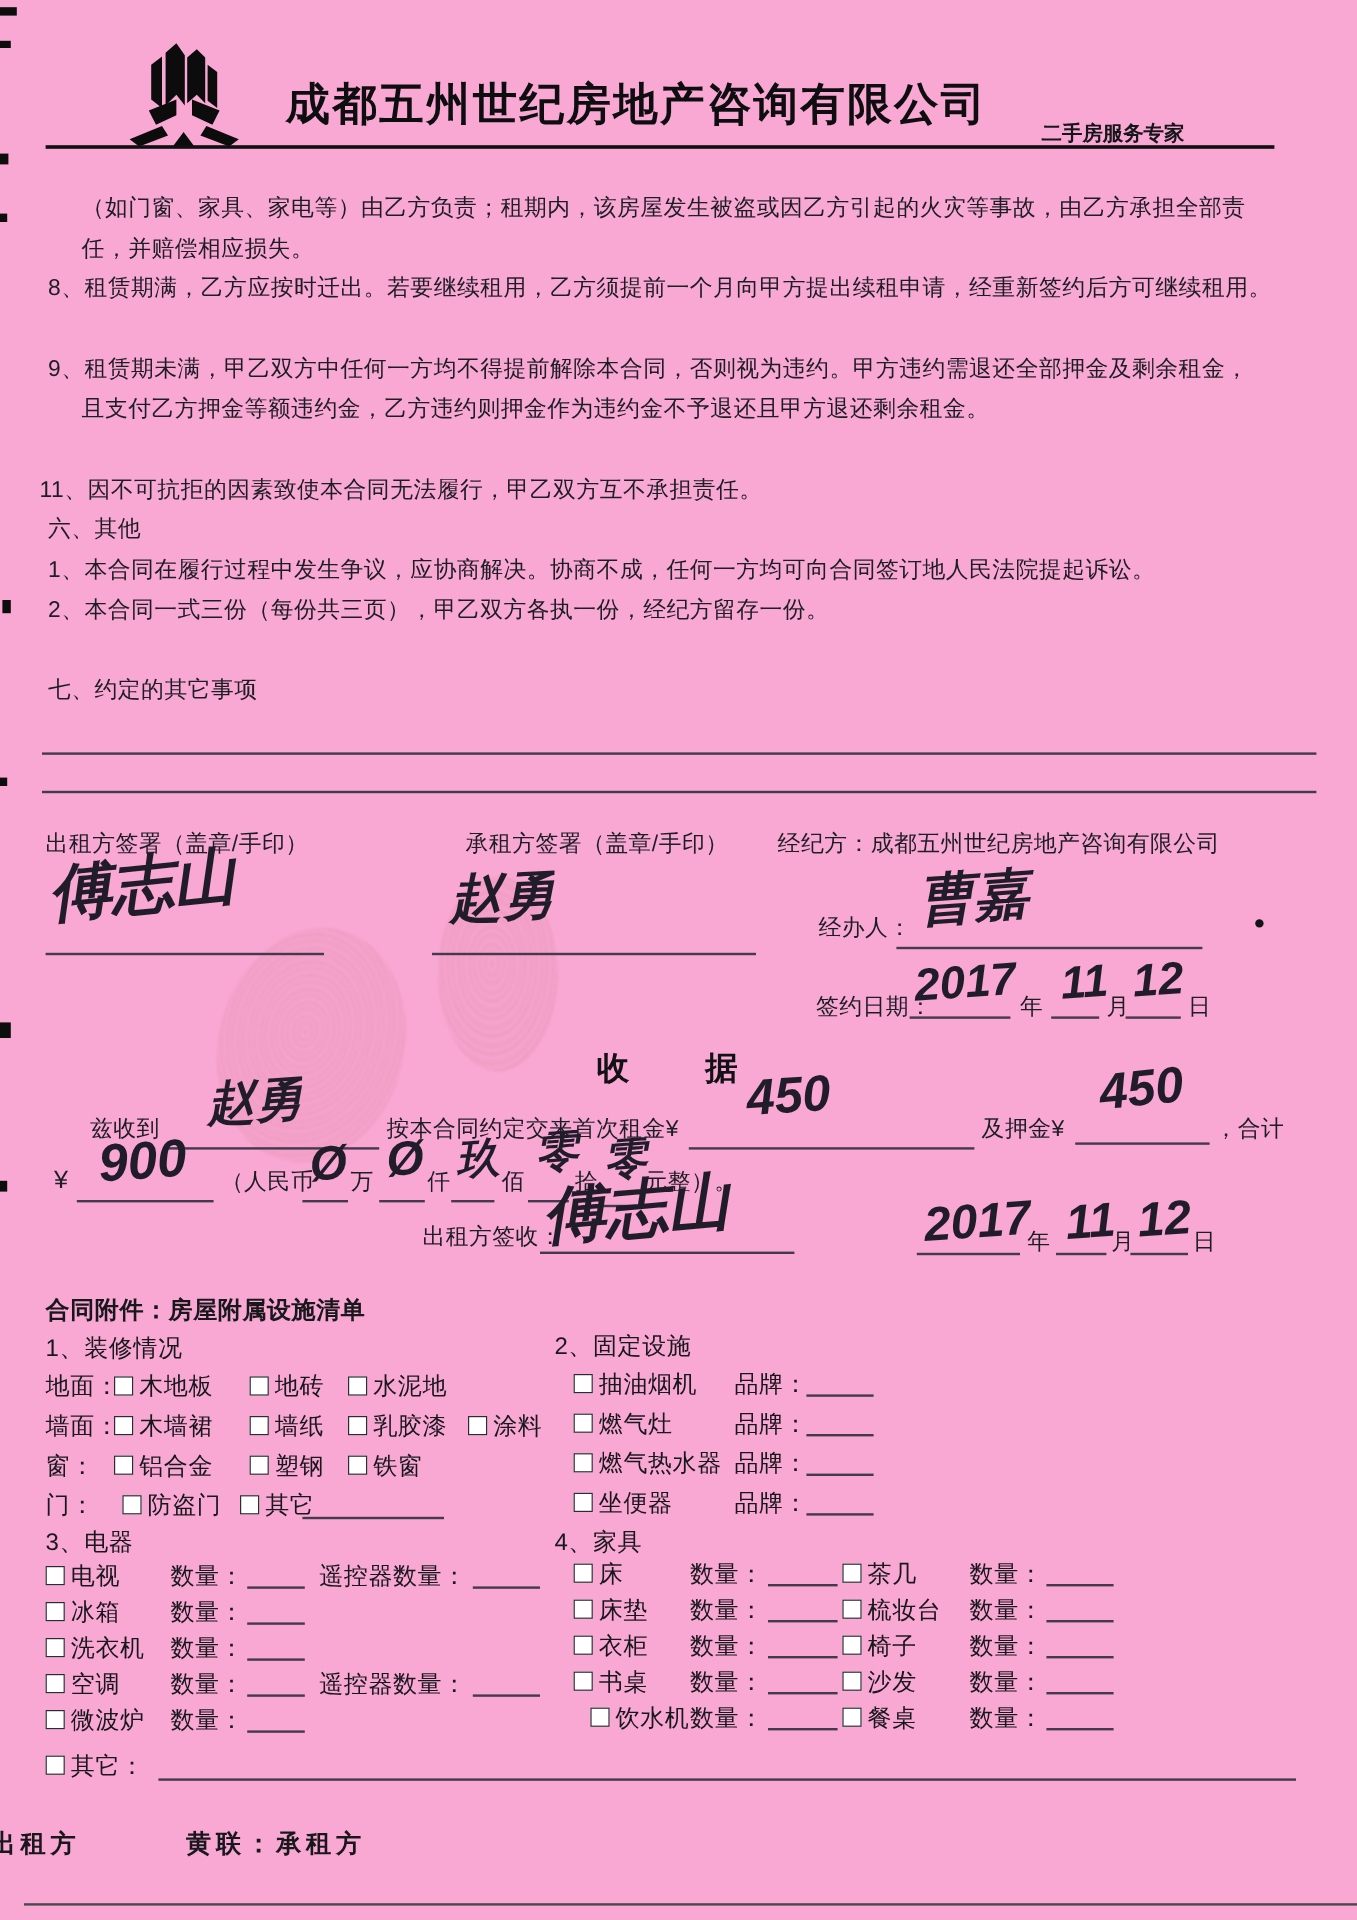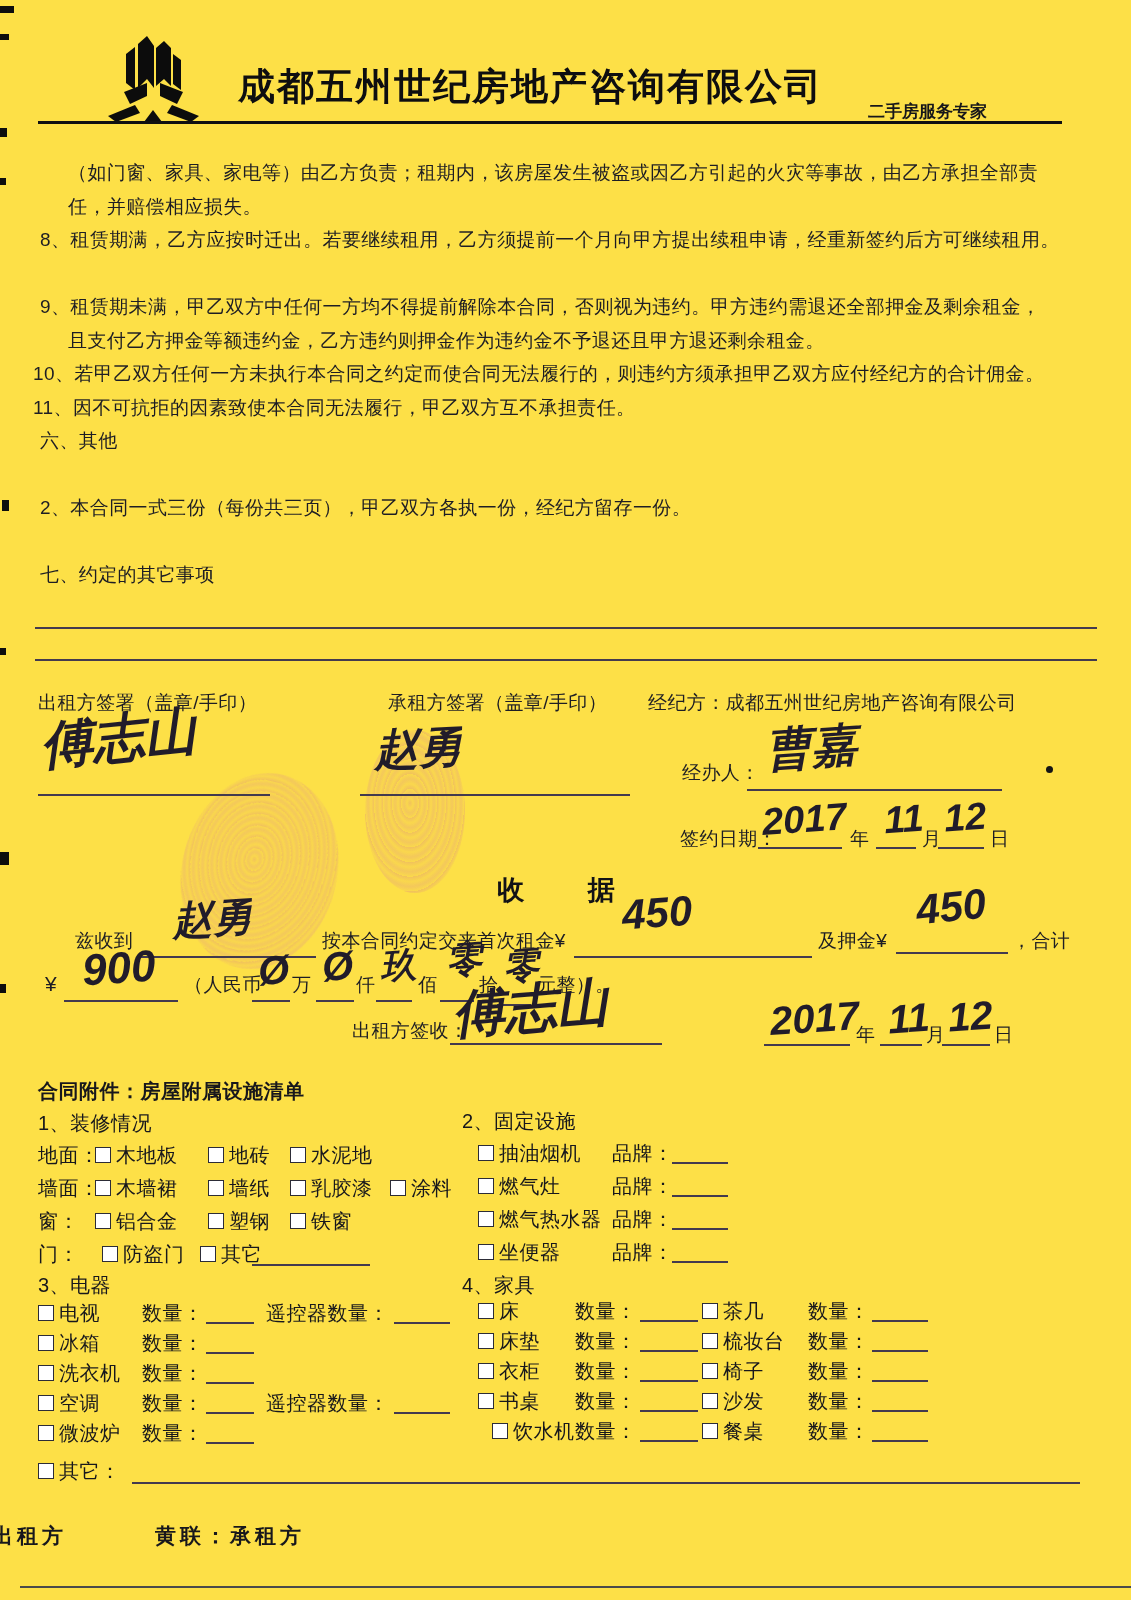--- a/index.html
+++ b/index.html
@@ -1,18 +1,18 @@
 <!DOCTYPE html>
 <html><head>
 <meta charset="utf-8">
 <style>
   html,body{margin:0;padding:0;background:#e8e8e6;}
   #page{
     position:relative; width:1131px; height:1600px; overflow:hidden;
-    background:#fde047; font-family:"Liberation Sans", sans-serif;
+    background:#f9a8d4; font-family:"Liberation Sans", sans-serif;
     box-shadow:0 0 6px rgba(0,0,0,.25);
   }
   .abs{position:absolute; white-space:nowrap;}
   .pt{font-size:19px; font-weight:500; color:#1d1d24; letter-spacing:.4px;}
   .att{font-size:20px; font-weight:500; color:#17171c; letter-spacing:.5px;}
   .bold{font-weight:700;}
   .ul{position:absolute; height:2px; background:#433a4e;}
   .rule{position:absolute; background:#101012;}
   .cb{display:inline-block; width:14px; height:14px; border:1.7px solid #2c2c36;
       margin-right:5px; vertical-align:-1px; background:#fff;}
@@ -56,23 +56,23 @@
   </div>
   <div class="abs" style="left:238px;top:62px;font-size:37px;font-weight:800;letter-spacing:2px;color:#0e0e10">成都五州世纪房地产咨询有限公司</div>
   <div class="abs" style="left:868px;top:100px;font-size:17px;font-weight:600;color:#16161a">二手房服务专家</div>
   <div class="rule" style="left:38px;top:121px;width:1024px;height:3px"></div>
 
   <div class="abs pt" style="left:68px;top:160px">（如门窗、家具、家电等）由乙方负责；租期内，该房屋发生被盗或因乙方引起的火灾等事故，由乙方承担全部责</div>
   <div class="abs pt" style="left:68px;top:194px">任，并赔偿相应损失。</div>
   <div class="abs pt" style="left:40px;top:227px">8、租赁期满，乙方应按时迁出。若要继续租用，乙方须提前一个月向甲方提出续租申请，经重新签约后方可继续租用。</div>
   <div class="abs pt" style="left:40px;top:294px">9、租赁期未满，甲乙双方中任何一方均不得提前解除本合同，否则视为违约。甲方违约需退还全部押金及剩余租金，</div>
   <div class="abs pt" style="left:68px;top:328px">且支付乙方押金等额违约金，乙方违约则押金作为违约金不予退还且甲方退还剩余租金。</div>
-  <div class="abs pt" style="left:33px;top:361px">10、若甲乙双方任何一方未执行本合同之约定而使合同无法履行的，则违约方须承担甲乙双方应付经纪方的合计佣金。</div>
   <div class="abs pt" style="left:33px;top:395px">11、因不可抗拒的因素致使本合同无法履行，甲乙双方互不承担责任。</div>
   <div class="abs pt" style="left:40px;top:428px">六、其他</div>
+  <div class="abs pt" style="left:40px;top:462px">1、本合同在履行过程中发生争议，应协商解决。协商不成，任何一方均可向合同签订地人民法院提起诉讼。</div>
   <div class="abs pt" style="left:40px;top:495px">2、本合同一式三份（每份共三页），甲乙双方各执一份，经纪方留存一份。</div>
   <div class="abs pt" style="left:40px;top:562px">七、约定的其它事项</div>
 
   <div class="ul" style="left:35px;top:627px;width:1062px"></div>
   <div class="ul" style="left:35px;top:659px;width:1062px"></div>
 
   <div class="abs pt" style="left:38px;top:690px">出租方签署（盖章/手印）</div>
   <div class="abs pt" style="left:388px;top:690px">承租方签署（盖章/手印）</div>
   <div class="abs pt" style="left:648px;top:690px">经纪方：成都五州世纪房地产咨询有限公司</div>
 

